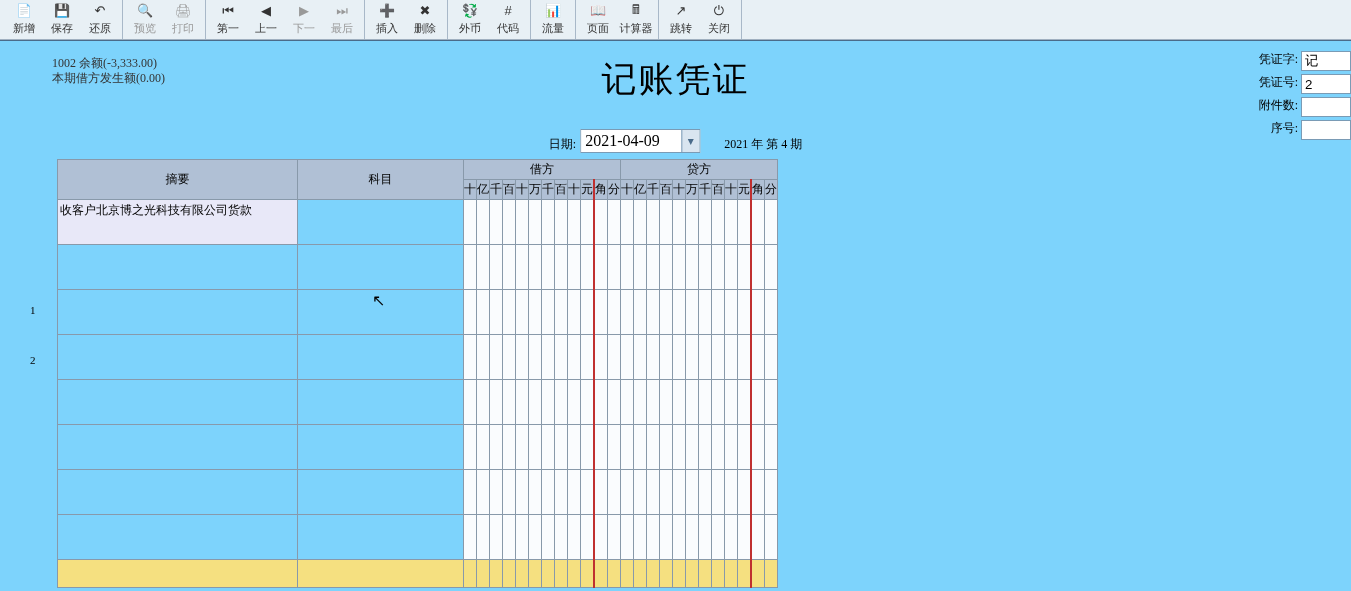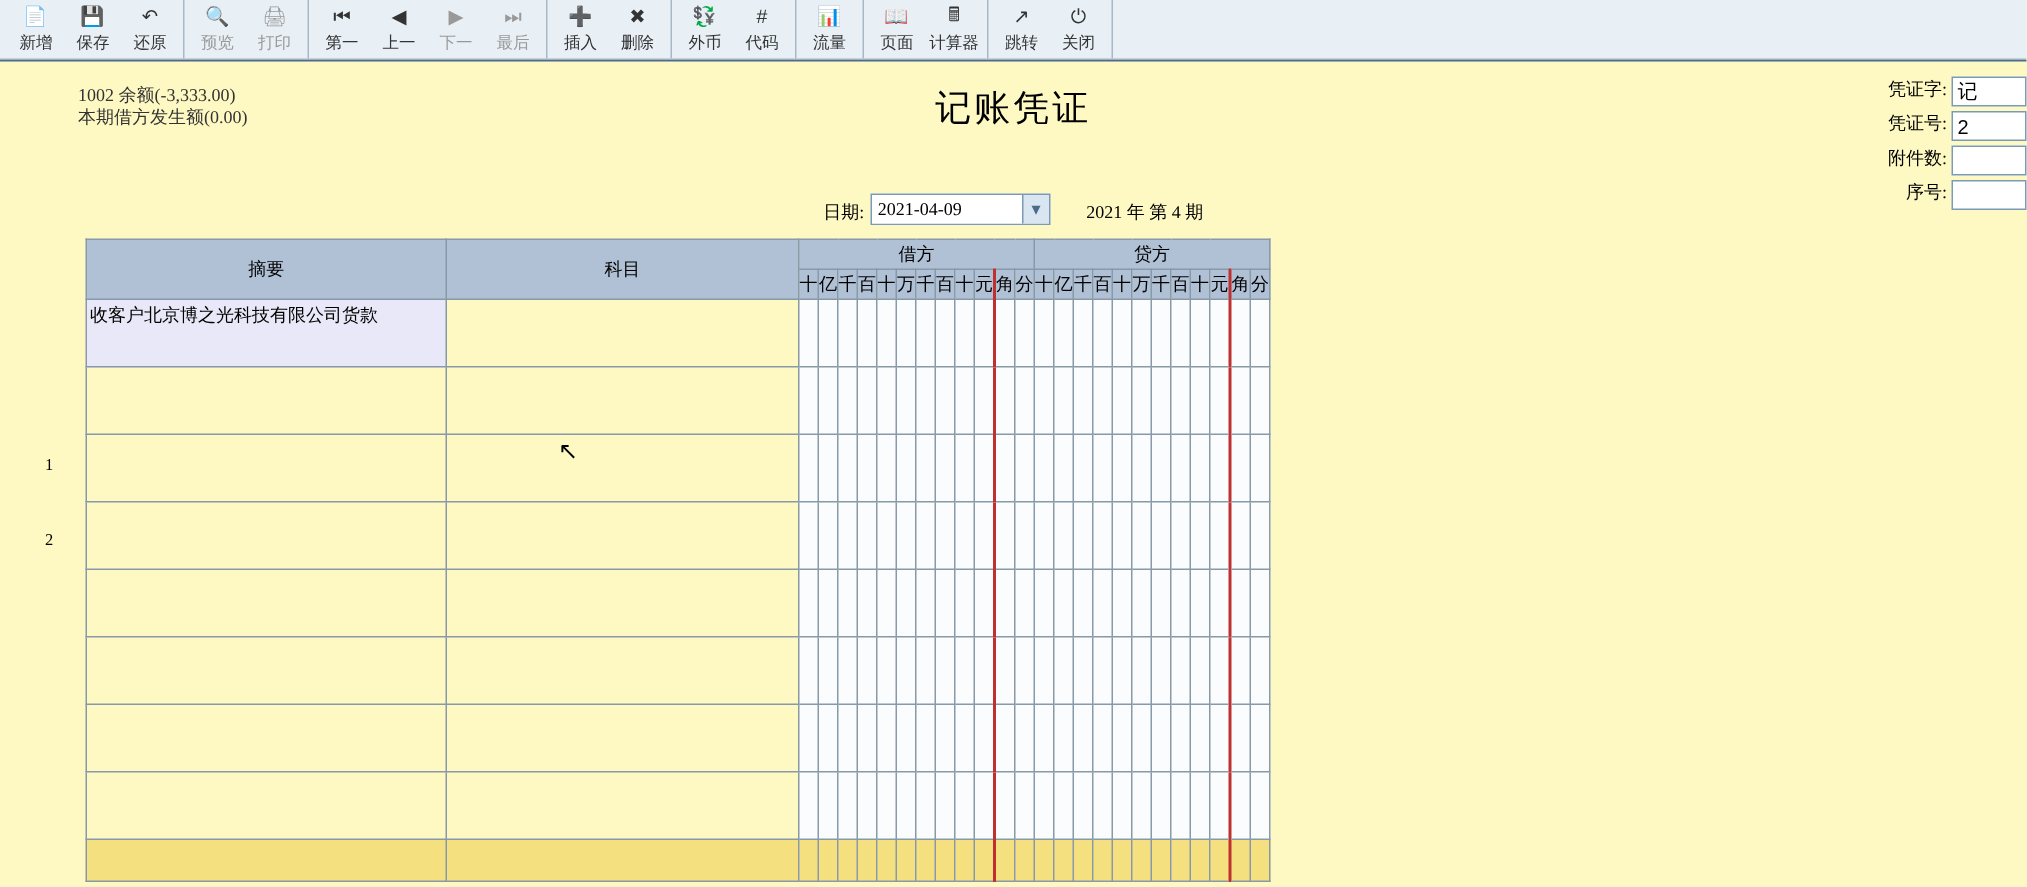--- a/index.html
+++ b/index.html
@@ -2,40 +2,40 @@
 <html><head>
 <meta charset="utf-8">
 <style>
 * { box-sizing: border-box; margin: 0; padding: 0; }
 body { font-family: "Microsoft YaHei", Arial, sans-serif; font-size: 12px; background: #e8f0f5; overflow: hidden; width: 1351px; height: 591px; }
 .toolbar { display: flex; background: #e8f0f5; height: 40px; border-bottom: 1px solid #a0b0c0; padding: 0 2px; align-items: flex-start; }
 .tool-group { display: flex; border-right: 1px solid #a8b8c8; height: 100%; padding: 0 3px; }
 .tool-btn { display: flex; flex-direction: column; align-items: center; justify-content: center; width: 38px; height: 38px; cursor: pointer; font-size: 11px; color: #333; }
 .tool-btn.disabled { color: #999; }
 .tool-btn .icon { width: 16px; height: 16px; margin-bottom: 2px; display: flex; align-items: center; justify-content: center; font-size: 13px; }
-.content { position: absolute; top: 40px; left: 0; right: 0; bottom: 0; background: #fef9c3; border-top: 1px solid #4a6b8a; }
+.content { position: absolute; top: 40px; left: 0; right: 0; bottom: 0; background: #7dd3fc; border-top: 1px solid #4a6b8a; }
 .info-top-left { position: absolute; left: 52px; top: 15px; font-size: 12px; color: #333; line-height: 15px; font-family: SimSun, serif; }
-.title { position: absolute; left: 50%; top: 15px; transform: translateX(-50%); font-size: 24px; font-family: SimSun, serif; letter-spacing: 2px; }
+.title { position: absolute; left: 50%; top: 15px; transform: translateX(-50%); font-size: 35px; font-family: SimSun, serif; letter-spacing: 2px; }
 .date-row { position: absolute; left: 50%; top: 88px; transform: translateX(-50%); display: flex; align-items: flex-end; font-family: SimSun, serif; }
 .date-row label { margin-right: 4px; }
 .date-input-wrap { display: flex; border: 1px solid #7a9bb5; background: #fff; }
-.date-input { border: none; width: 100px; padding: 2px 4px; font-family: inherit; font-size: 12px; outline: none; }
+.date-input { border: none; width: 100px; padding: 2px 4px; font-family: inherit; font-size: 16px; outline: none; }
 .date-dd { width: 18px; background: #d9e5f0; border-left: 1px solid #7a9bb5; display: flex; align-items: center; justify-content: center; cursor: pointer; color: #4a6b8a; }
 .period { margin-left: 24px; }
 .right-fields { position: absolute; right: 0; top: 10px; }
 .right-fields .row { display: flex; margin-bottom: 3px; }
 .right-fields label { width: 52px; text-align: right; margin-right: 3px; font-family: SimSun, serif; }
 .right-fields input { border: 1px solid #7a9bb5; height: 20px; padding: 0 3px; width: 50px; font-family: inherit; }
 .grid-wrap { position: absolute; left: 42px; top: 118px; }
 .grid { border-collapse: collapse; margin-left: 15px; }
 .grid th, .grid td { border: 1px solid #8899aa; }
 .grid thead th { background: #b0c0d5; font-weight: normal; font-size: 12px; text-align: center; height: 20px; }
 .grid thead tr:nth-child(1) th { border-bottom: 1px solid #8899aa; }
 .col-summary { width: 240px; }
-.col-subject { width: 235px; }
+.col-subject { width: 166px; }
 .col-digit { width: 12px; font-size: 10px; background: #b0c0d5; }
 .grid tbody td { height: 45px; vertical-align: top; font-size: 12px; padding: 2px; }
 .grid tbody tr:first-child td:first-child { background: #e8e8f8; }
 .grid tbody tr:last-child td { background: #f5e080; height: 28px; }
 .digit-cell { padding: 0 !important; width: 12px; }
 .row-num { position: absolute; left: -12px; font-size: 11px; font-family: SimSun, serif; }
 .rn1 { top: 145px; } .rn2 { top: 195px; }
 .red-line { border-right: 2px solid #c03030 !important; }
 .cursor { position: absolute; left: 372px; top: 250px; font-size: 16px; pointer-events: none; }
 td.digit-cell { background: #fafcfe; }

